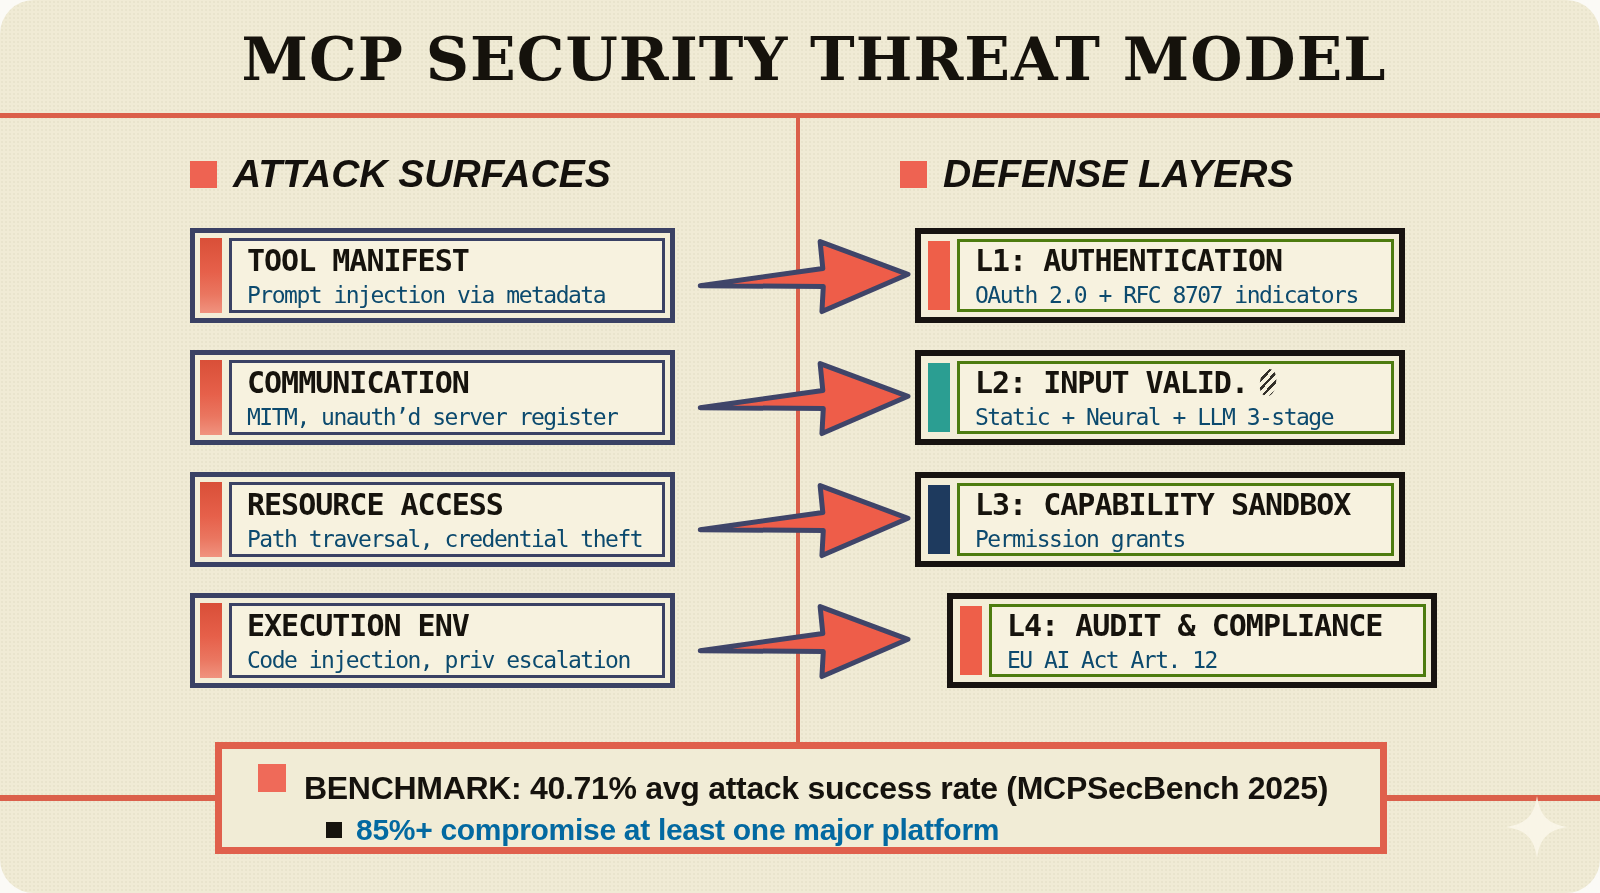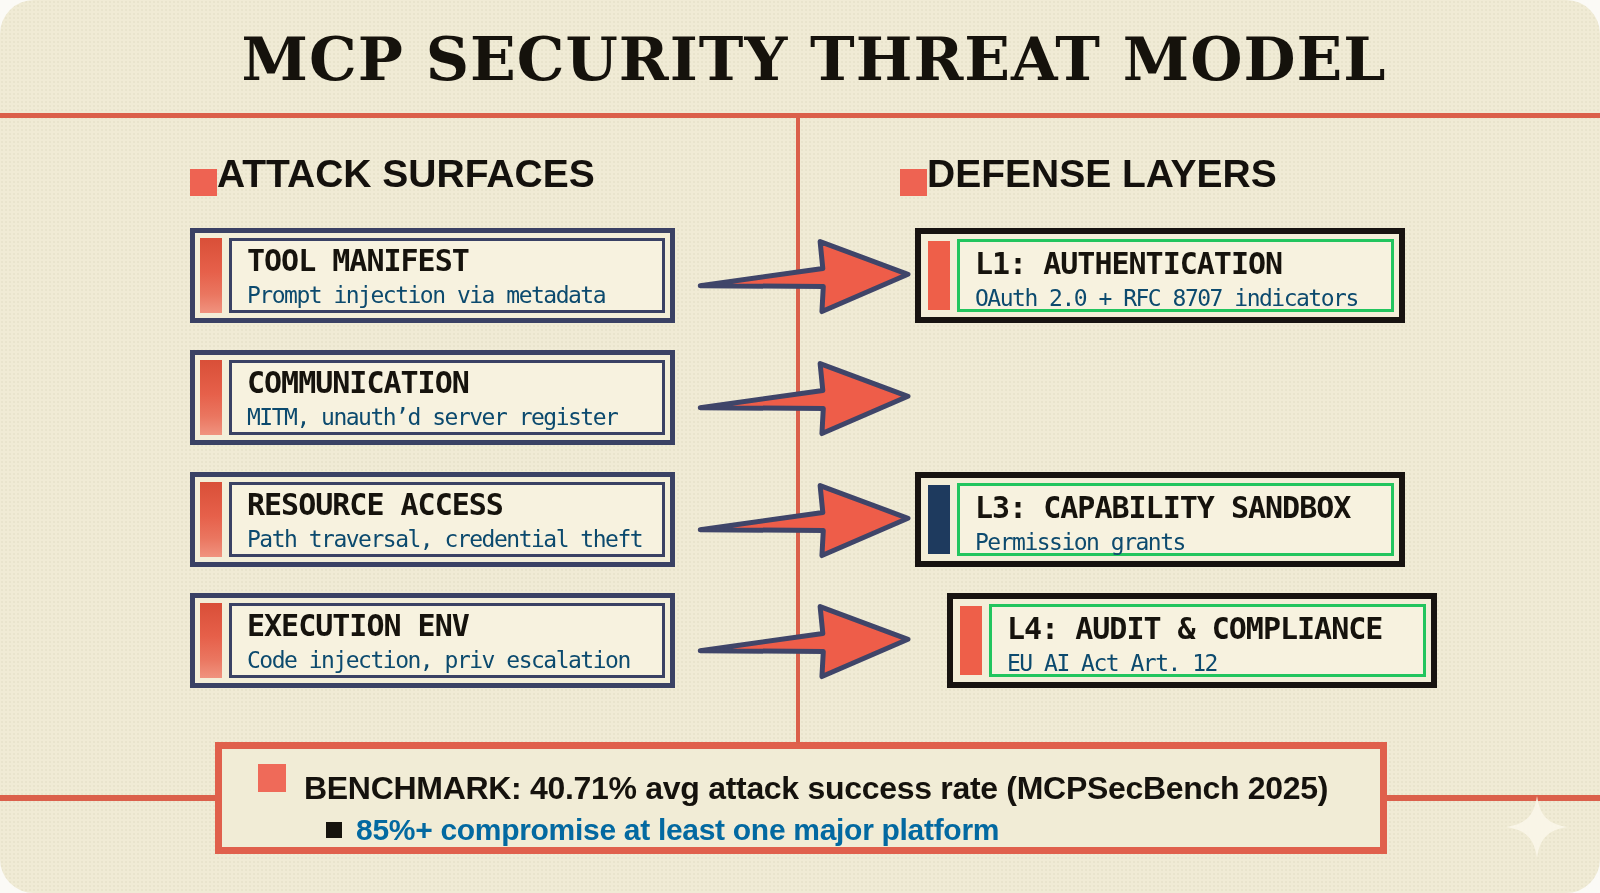--- a/index.html
+++ b/index.html
@@ -15,40 +15,40 @@
     position:absolute;top:24px;left:14px;width:1600px;text-align:center;
     font-family:"DejaVu Serif",serif;font-weight:bold;font-size:60px;
     letter-spacing:1px;color:#15120c;
   }
   
   .hline-top{position:absolute;top:113px;left:0;width:1600px;height:5px;background:var(--accent,#db604b);}
   .vline-center{position:absolute;left:796px;top:118px;width:4px;height:626px;background:var(--accent,#db604b);z-index:1;}
   .hline-bottom-left{position:absolute;top:795px;left:0;width:215px;height:6px;background:var(--accent,#db604b);}
   .hline-bottom-right{position:absolute;top:795px;left:1387px;width:213px;height:6px;background:var(--accent,#db604b);}
   
-  .col-header{position:absolute;display:flex;align-items:flex-end;}
+  .col-header{position:absolute;display:flex;align-items:center;gap:16px;font-style:italic;}
   .col-header.left{left:190px;top:152px;}
   .col-header.right{left:900px;top:152px;}
   .sq-bullet{width:27px;height:27px;background:#ee6352;flex:0 0 auto;}
   .col-header .label{font-size:39px;font-weight:800;letter-spacing:0px;color:#14110d;}
   
   .box{position:absolute;display:flex;gap:7px;padding:5px;background:#f3eed8;box-sizing:border-box;}
   .box.left-style{border:5px solid #3a4164;width:485px;height:95px;left:190px;}
   .box.right-style{border:6px solid #171310;width:490px;height:95px;left:915px;}
   .box::after{
     content:"";position:absolute;z-index:-1;top:14px;left:14px;right:-14px;bottom:-15px;
     background-image:radial-gradient(var(--dot,rgba(110,100,78,0.55)) 1.5px, transparent 1.6px);
     background-size:5px 5px;
   }
   .stripe{width:22px;flex:0 0 auto;background:var(--stripe,linear-gradient(180deg,#d94f38 0%,#e6604a 45%,#ea7660 75%,#f0937f 100%));}
   .box.right-style .stripe{margin:2px 0 2px 2px;}
   .panel{flex:1;display:flex;flex-direction:column;justify-content:center;
     background:#f7f2df;padding:4px 15px;min-width:0;}
   .box.left-style .panel{border:3px solid #3a4164;}
-  .box.right-style .panel{border:3px solid #22c55e;justify-content:space-between;}
+  .box.right-style .panel{border:3px solid #4d7c0f;}
   .box-title{font-family:"DejaVu Sans Mono",monospace;font-weight:700;font-size:30px;
     letter-spacing:-1px;white-space:nowrap;color:#16130d;display:flex;align-items:center;}
   .box-sub{font-family:"DejaVu Sans Mono",monospace;font-weight:400;font-size:23px;
     letter-spacing:-1.5px;white-space:nowrap;color:#0c4a6e;margin-top:4px;}
   .hatch-glyph{display:inline-block;width:16px;height:27px;margin-left:12px;
     border-radius:45%;transform:rotate(8deg);opacity:.9;flex:0 0 auto;
     background:repeating-linear-gradient(125deg,#1d1a15 0 2.5px,transparent 2.5px 6px);}
   
   .arrow{position:absolute;left:697px;width:215px;height:92px;z-index:2;transform:rotate(-1.5deg);}
   
@@ -112,20 +112,30 @@
     </div>
   </div>
 
   <div class="box right-style" style="top: 228px; --stripe: #ee5f49; --dot: rgba(223,93,71,0.55);">
     <div class="stripe"></div>
     <div class="panel">
       <div class="box-title">L1: AUTHENTICATION</div>
       <div class="box-sub">OAuth 2.0 + RFC 8707 indicators</div>
     </div>
   </div>
+  <div class="box right-style" style="top: 350px; --stripe: #2b9e92; --dot: rgba(43,158,146,0.6);">
+    <div class="stripe"></div>
+    <div class="panel">
+      <div class="box-title">
+        <span>L2: INPUT VALID.</span>
+        <span class="hatch-glyph"></span>
+      </div>
+      <div class="box-sub">Static + Neural + LLM 3-stage</div>
+    </div>
+  </div>
   <div class="box right-style" style="top: 472px; --stripe: #1e3a5e; --dot: rgba(28,34,44,0.6);">
     <div class="stripe"></div>
     <div class="panel">
       <div class="box-title">L3: CAPABILITY SANDBOX</div>
       <div class="box-sub">Permission grants</div>
     </div>
   </div>
   <div class="box right-style" style="top: 593px; margin-left: 32px; --stripe: #ee5f49; --dot: rgba(223,93,71,0.55);">
     <div class="stripe"></div>
     <div class="panel">

